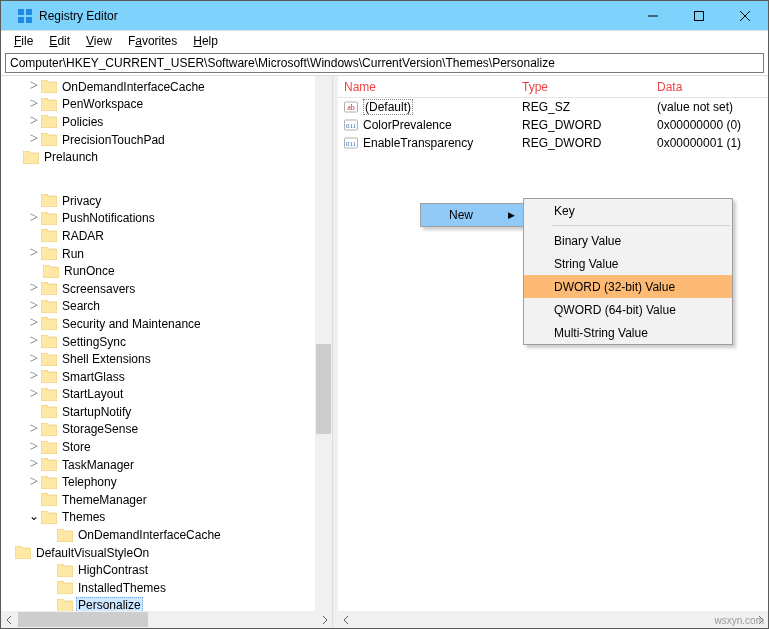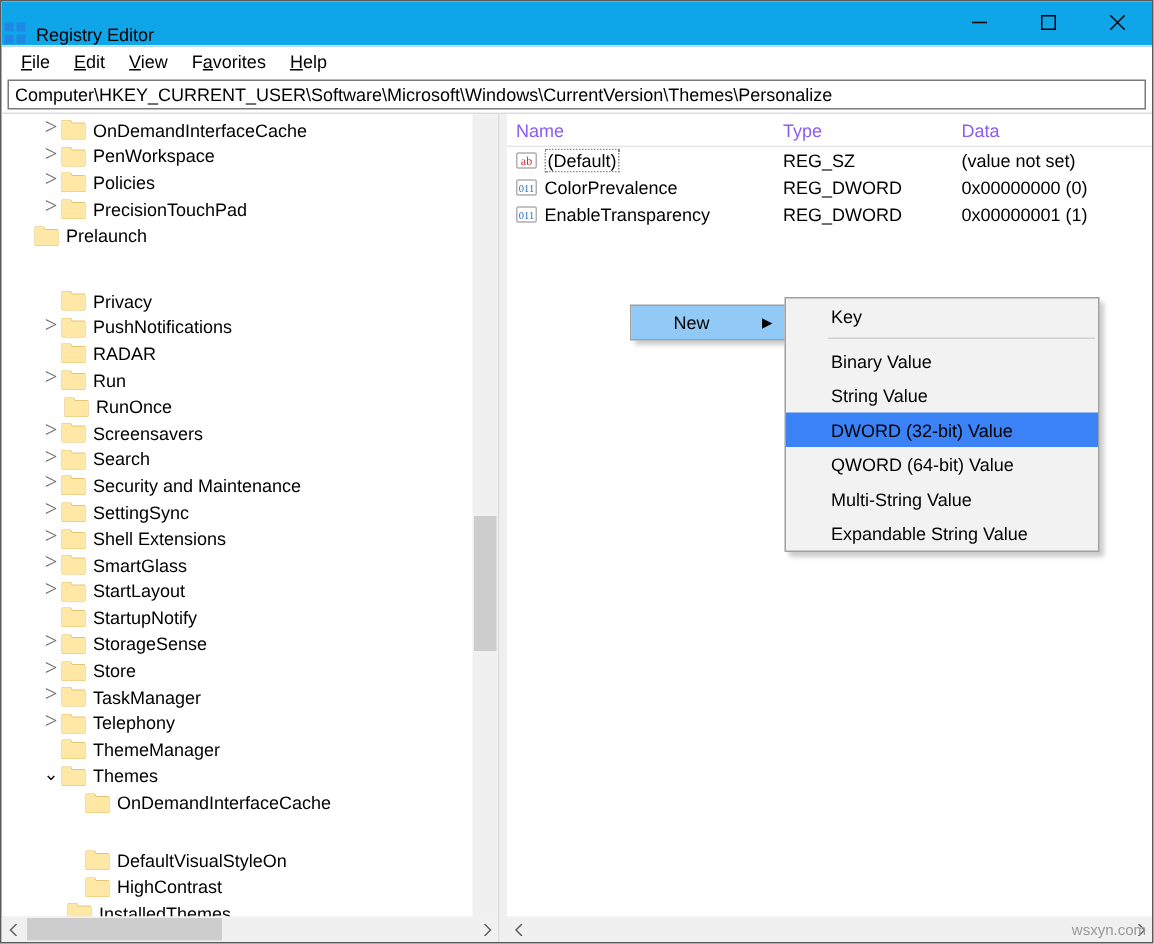--- a/index.html
+++ b/index.html
@@ -1,17 +1,17 @@
 <!DOCTYPE html>
 <html><head>
 <meta charset="utf-8">
 <style>
   * { box-sizing: border-box; margin: 0; padding: 0; }
   body { font-family: "Segoe UI", Tahoma, sans-serif; font-size: 12px; color: #000; background: #fff; width: 769px; height: 629px; overflow: hidden; border: 1px solid #5a5a5a; }
-  .titlebar { height: 30px; background: #0ea5e9; display: flex; align-items: flex-end; padding-left: 1px; border-bottom: 1px solid #e0e0e0; }
+  .titlebar { height: 30px; background: #7dd3fc; display: flex; align-items: center; padding-left: 16px; border-bottom: 1px solid #e0e0e0; }
   .titlebar .icon { width: 16px; height: 16px; margin-right: 6px; display: inline-flex; align-items: center; justify-content: center; }
   .titlebar .title { font-size: 12px; flex: 1; }
   .win-btns { display: flex; }
   .win-btn { width: 46px; height: 30px; display: flex; align-items: center; justify-content: center; }
   .win-btn svg { width: 10px; height: 10px; }
   .menubar { height: 20px; display: flex; align-items: flex-start; padding: 2px 6px; gap: 2px; }
   .menubar .menuitem { padding: 1px 7px; font-size: 12px; }
   .menubar .menuitem u { text-decoration: underline; }
   .addressbar { margin: 2px 4px 2px 4px; border: 1px solid #7a7a7a; padding: 2px 4px; font-size: 12px; height: 20px; display: flex; align-items: center; white-space: nowrap; overflow: hidden; }
   .main { display: flex; height: calc(629px - 30px - 20px - 24px - 2px); border-top: 1px solid #ddd; }
@@ -21,42 +21,42 @@
   .tree { padding: 2px 0 2px 0; font-size: 12px; }
   .tree-row { display: flex; align-items: center; height: 17.6px; white-space: nowrap; }
   .tree-row .tog { width: 14px; text-align: center; color: #6b6b6b; font-size: 12px; display: inline-block; transform: translateY(-1px); }
   .tree-row .tog.open { color: #000; }
   .tree-row .fld { width: 16px; height: 14px; display: inline-flex; align-items: center; justify-content: center; margin-right: 3px; }
   .tree-row .lbl { padding: 0 2px; }
   .tree-row.sel .lbl { background: #cde8ff; border: 1px dotted #6aa9e9; padding: 0 1px; }
   .folder-svg { width: 16px; height: 13px; }
   
   .list-header { display: flex; height: 22px; border-bottom: 1px solid #e5e5e5; font-size: 12px; align-items: center; }
-  .list-header .col { padding: 2px 6px; color: #8b5cf6; }
+  .list-header .col { padding: 2px 6px; color: #ef4444; }
   .col-name { width: 178px; }
   .col-type { width: 119px; }
-  .col-data { flex: 1; }
+  .col-data { flex: 1; margin-left: 16px; }
   .list-row { display: flex; height: 18px; align-items: center; font-size: 12px; }
   .list-row .cell { padding: 0 6px; overflow: hidden; white-space: nowrap; display: flex; align-items: center; gap: 5px; }
   .list-row .cell .val-icon { width: 14px; height: 14px; display: inline-flex; align-items: center; justify-content: center; }
   .list-row.default .cell.col-name .txt { border: 1px dotted #888; padding: 0 1px; }
   .hscroll { position: absolute; bottom: 0; left: 0; right: 0; height: 17px; background: #f0f0f0; display: flex; align-items: center; }
   .hscroll .arrow { width: 17px; height: 17px; display: flex; align-items: center; justify-content: center; background: #f0f0f0; }
   .hscroll .track { flex: 1; height: 17px; background: #f0f0f0; position: relative; }
   .hscroll .thumb { position: absolute; left: 0; width: 130px; height: 15px; top: 1px; background: #cdcdcd; }
   .vscroll-tree { position: absolute; right: 0; top: 0; bottom: 17px; width: 17px; background: #f0f0f0; }
   .vscroll-tree .thumb { position: absolute; top: 50%; width: 15px; left: 1px; height: 90px; background: #cdcdcd; }
   
   .ctx-sub { position: absolute; left: 82px; top: 127px; width: 104px; background: #f2f2f2; border: 1px solid #a0a0a0; box-shadow: 3px 3px 3px rgba(0,0,0,.2); z-index: 10; }
   .ctx-sub .item { height: 22px; display: flex; align-items: center; padding: 0 10px 0 28px; font-size: 12px; position: relative; }
   .ctx-sub .item.hover { background: #91c9f7; }
   .ctx-sub .item .arrow-r { position: absolute; right: 8px; font-size: 9px; }
   .ctx-main { position: absolute; left: 185px; top: 122px; width: 210px; background: #f2f2f2; border: 1px solid #a0a0a0; box-shadow: 3px 3px 3px rgba(0,0,0,.2); z-index: 11; }
   .ctx-main .item { height: 23px; display: flex; align-items: center; padding: 0 10px 0 30px; font-size: 12px; }
-  .ctx-main .item.hover { background: #3b82f6; }
+  .ctx-main .item.hover { background: #fdba74; }
   .ctx-main .sep { height: 1px; background: #d0d0d0; margin: 3px 2px 3px 28px; }
   .watermark { position: absolute; right: 4px; bottom: 2px; font-size: 10px; color: #999; }
 </style>
 </head>
 <body>
 
 <div class="titlebar">
   <span class="icon">
     <svg width="16" height="16" viewBox="0 0 16 16">
       <rect x="1" y="1" width="6" height="6" fill="#1e88e5"></rect>
@@ -319,39 +319,39 @@
         </div>
         <div class="tree-row" style="padding-left: 42px;">
           <span class="tog" style="font-family:Segoe UI;font-size:12px;"></span>
           <span class="fld">
             <svg class="folder-svg" viewBox="0 0 16 13">
               <path d="M0 2 L0 12 Q0 13 1 13 L15 13 Q16 13 16 12 L16 3 Q16 2 15 2 L7 2 L6 0 L1 0 Q0 0 0 1 Z" fill="#ffe8a6" stroke="#d9b45b" stroke-width="0.5"></path>
             </svg>
           </span>
           <span class="lbl">OnDemandInterfaceCache</span>
         </div>
-        <div class="tree-row" style="padding-left: 42px; margin-top: 21px;">
+        <div class="tree-row" style="">
           <span class="tog" style="font-family:Segoe UI;font-size:12px;"></span>
           <span class="fld">
             <svg class="folder-svg" viewBox="0 0 16 13">
               <path d="M0 2 L0 12 Q0 13 1 13 L15 13 Q16 13 16 12 L16 3 Q16 2 15 2 L7 2 L6 0 L1 0 Q0 0 0 1 Z" fill="#ffe8a6" stroke="#d9b45b" stroke-width="0.5"></path>
             </svg>
           </span>
           <span class="lbl">DefaultVisualStyleOn</span>
         </div>
         <div class="tree-row" style="padding-left: 42px;">
           <span class="tog" style="font-family:Segoe UI;font-size:12px;"></span>
           <span class="fld">
             <svg class="folder-svg" viewBox="0 0 16 13">
               <path d="M0 2 L0 12 Q0 13 1 13 L15 13 Q16 13 16 12 L16 3 Q16 2 15 2 L7 2 L6 0 L1 0 Q0 0 0 1 Z" fill="#ffe8a6" stroke="#d9b45b" stroke-width="0.5"></path>
             </svg>
           </span>
           <span class="lbl">HighContrast</span>
         </div>
-        <div class="tree-row" style="padding-left: 30px; align-items: center;">
+        <div class="tree-row" style="padding-left: 42px; align-items: center;">
           <span class="tog" style="font-family:Segoe UI;font-size:12px;"></span>
           <span class="fld">
             <svg class="folder-svg" viewBox="0 0 16 13">
               <path d="M0 2 L0 12 Q0 13 1 13 L15 13 Q16 13 16 12 L16 3 Q16 2 15 2 L7 2 L6 0 L1 0 Q0 0 0 1 Z" fill="#ffe8a6" stroke="#d9b45b" stroke-width="0.5"></path>
             </svg>
           </span>
           <span class="lbl">InstalledThemes</span>
         </div>
         <div class="tree-row sel" style="padding-left: 42px;">
           <span class="tog" style="font-family:Segoe UI;font-size:12px;"></span>
@@ -459,23 +459,20 @@
         </div>
         <div class="item hover">
           <span>DWORD (32-bit) Value</span>
         </div>
         <div class="item">
           <span>QWORD (64-bit) Value</span>
         </div>
         <div class="item">
           <span>Multi-String Value</span>
         </div>
-        <div class="item">
-          <span>Expandable String Value</span>
-        </div>
       </div>
 
     <div class="hscroll">
       <div class="arrow">
           <svg width="8" height="8" viewBox="0 0 8 8">
             <path d="M5 0 L1 4 L5 8" fill="none" stroke="#606060"></path>
           </svg>
         </div>
       <div class="track"></div>
       <div class="arrow">

